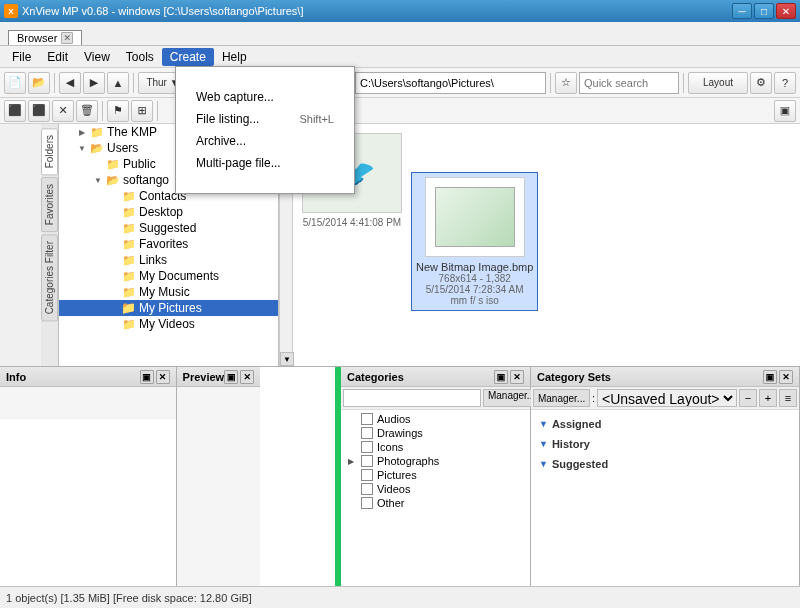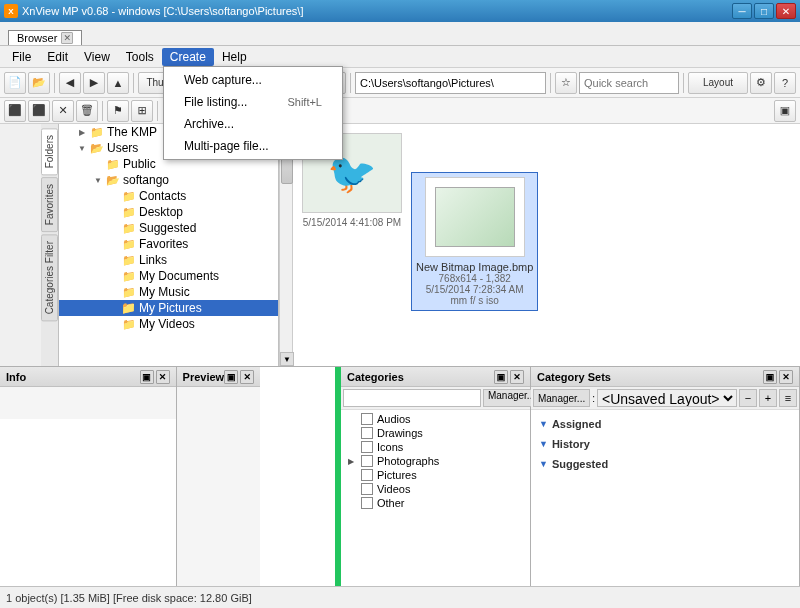--- a/index.html
+++ b/index.html
@@ -194,27 +194,27 @@
       color: #333;
       height: 22px;
       display: flex;
       align-items: center;
     }
 
     
     #create-menu {
       position: absolute;
       top: 66px;
-      left: 163px;
+      left: 175px;
       background: white;
       border: 1px solid #999;
       box-shadow: 2px 2px 6px rgba(0,0,0,0.3);
       z-index: 1000;
       min-width: 180px;
-      padding: 2px 0;
+      padding: 19px 0;
     }
     .dropdown-item {
       padding: 4px 20px;
       cursor: pointer;
       display: flex;
       justify-content: space-between;
       align-items: center;
       font-size: 12px;
       color: #000;
     }

